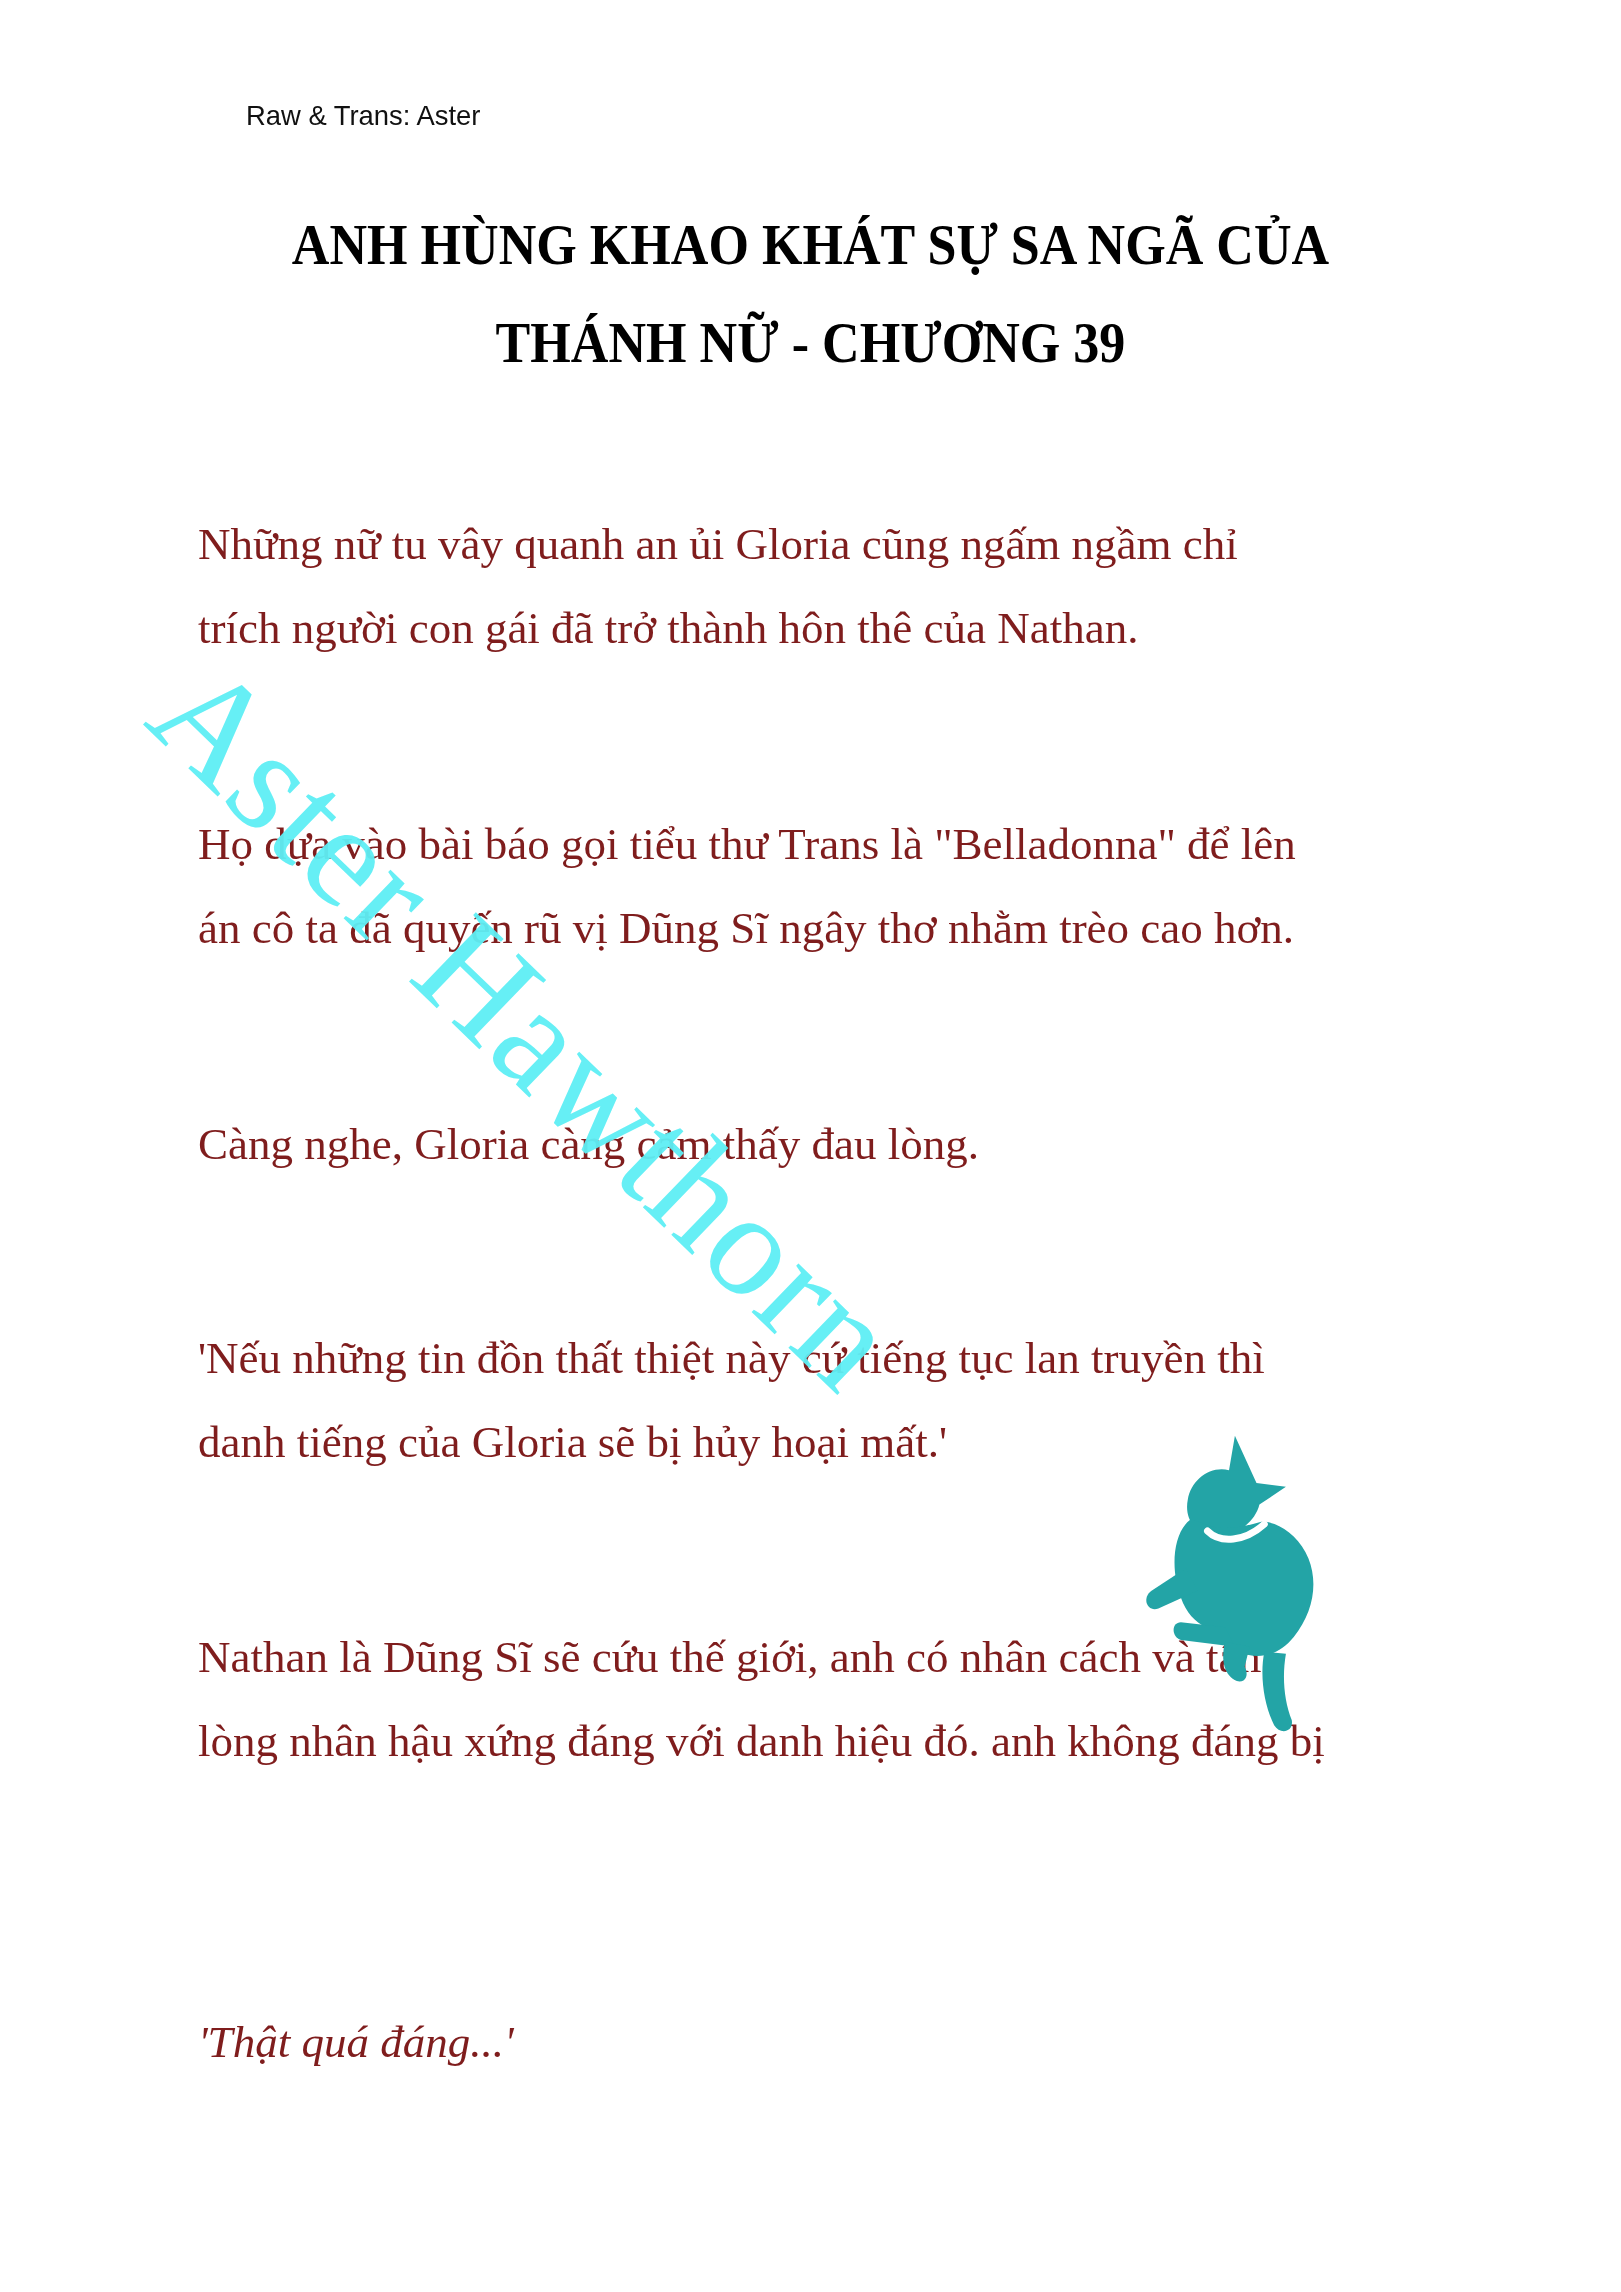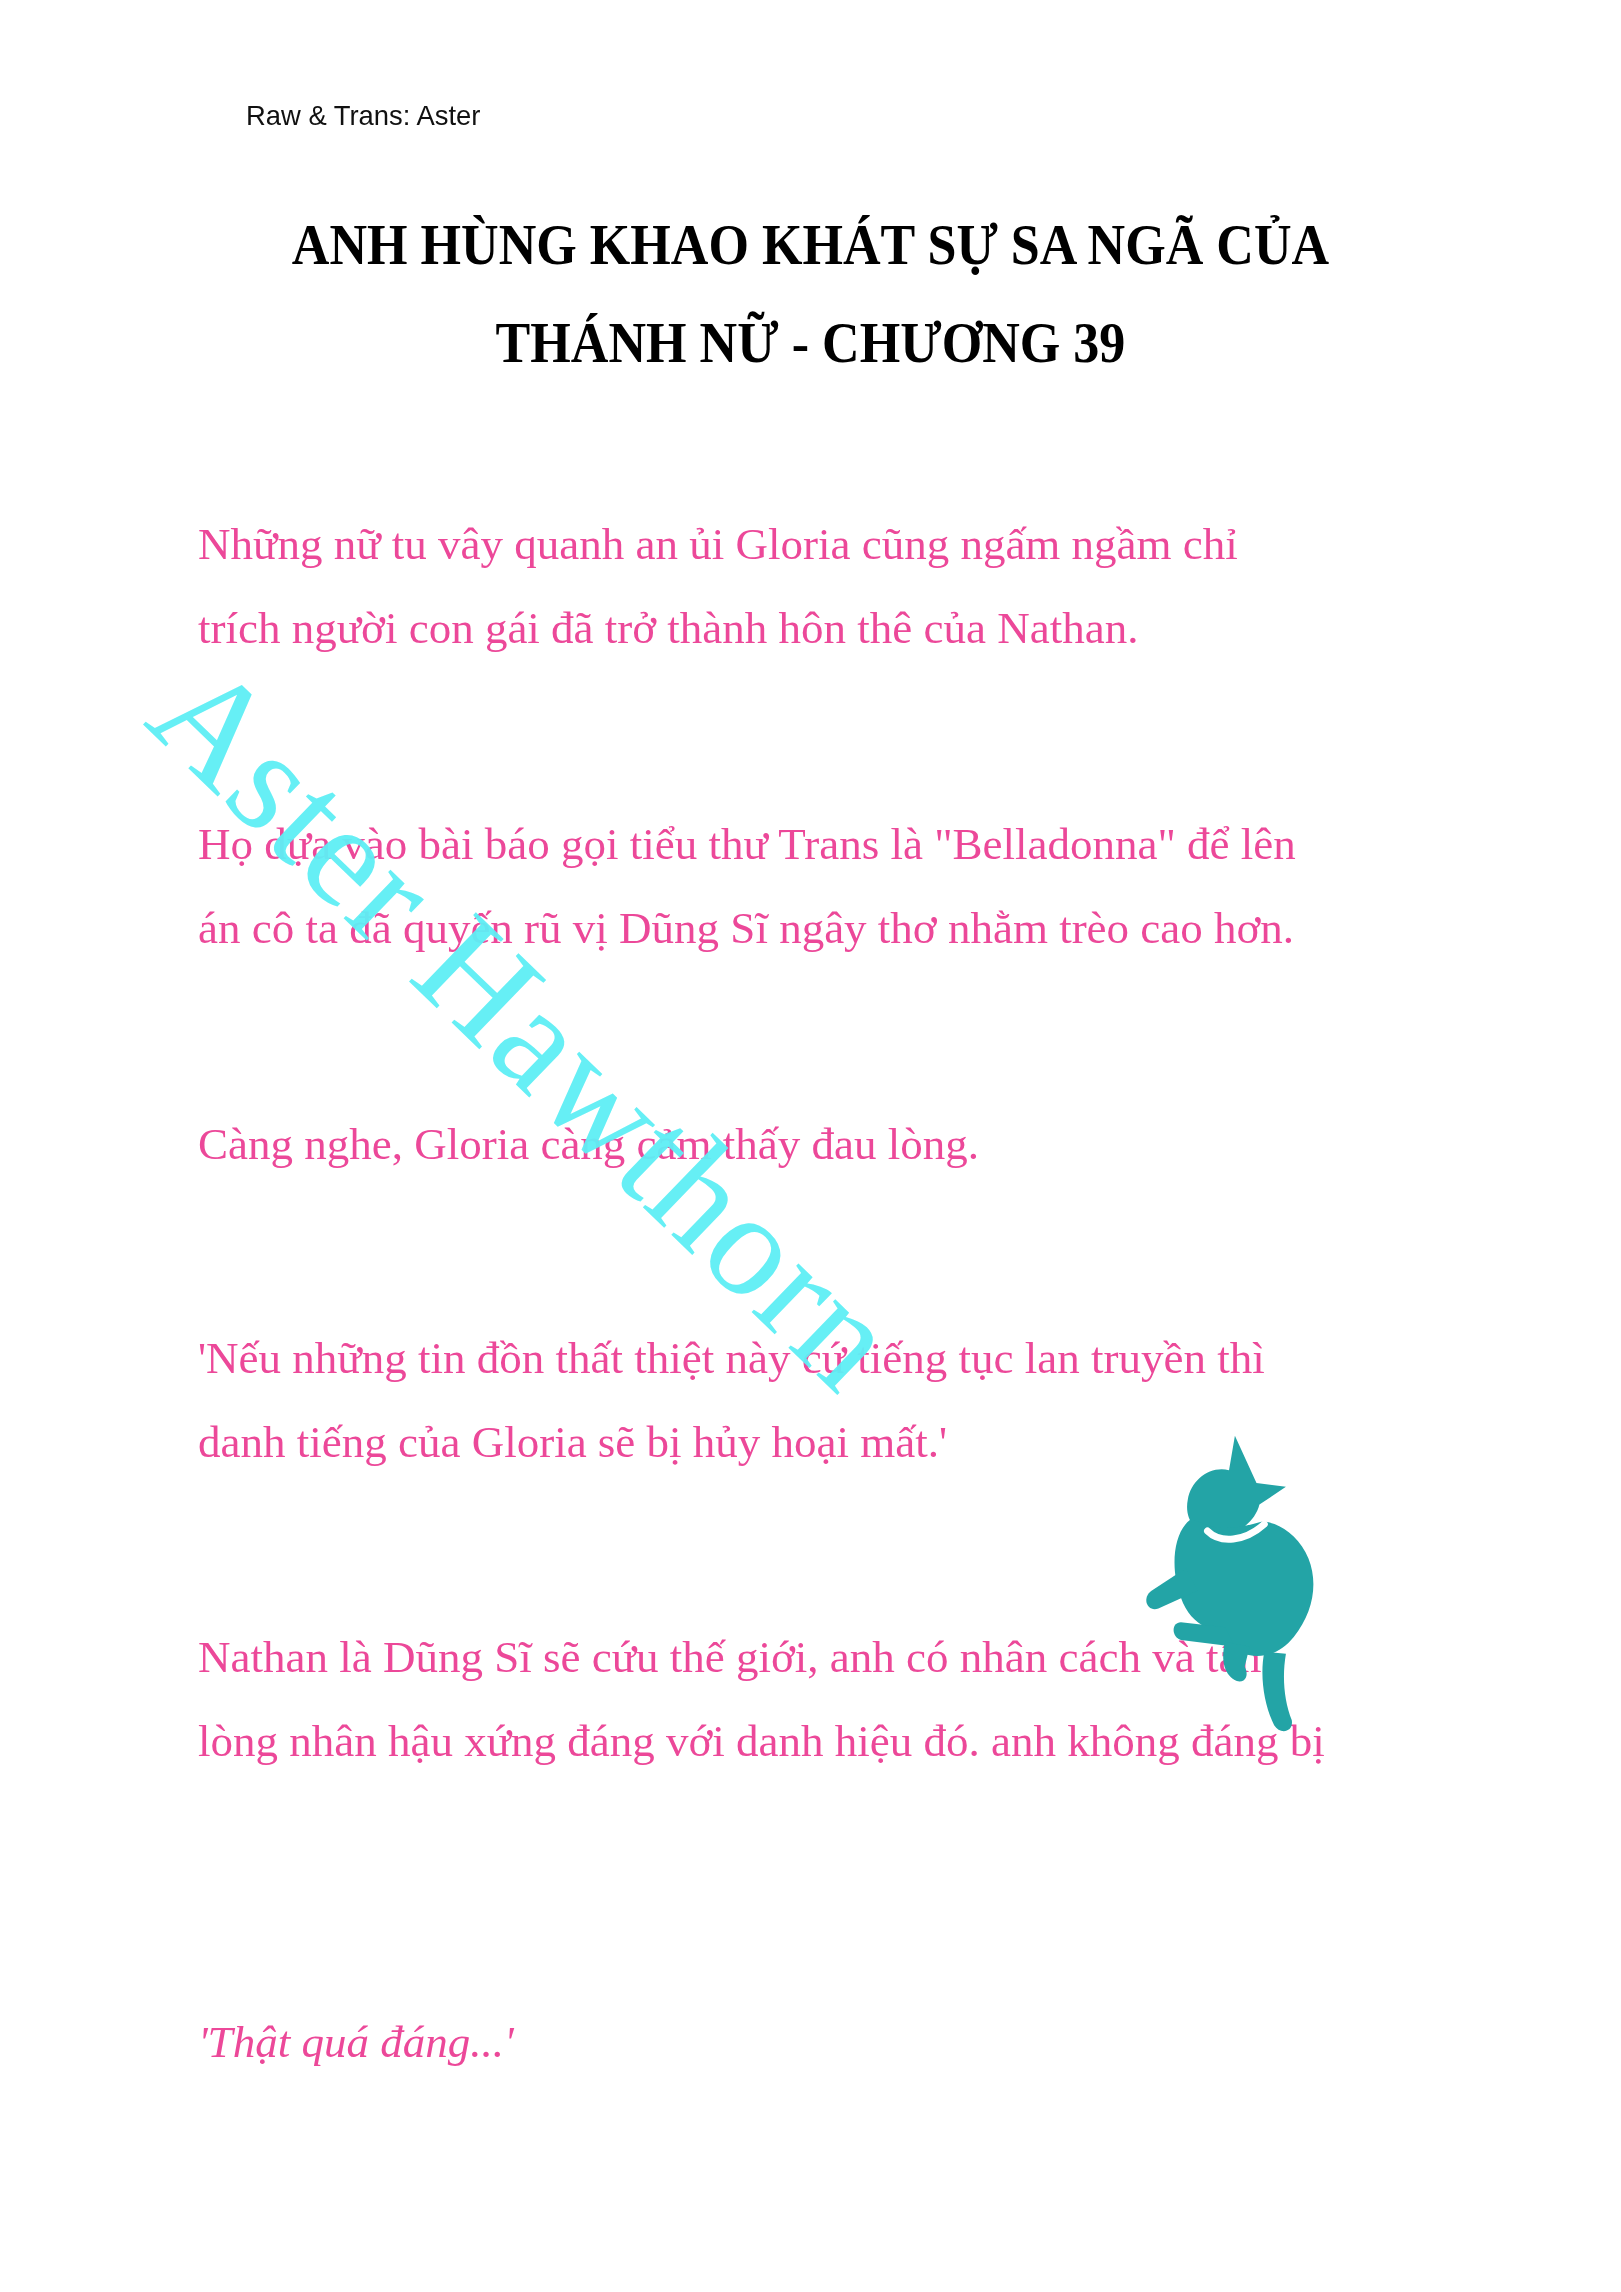--- a/index.html
+++ b/index.html
@@ -12,21 +12,21 @@
     .title {
       position: absolute; left: 0; width: 1621px; top: 196px;
       text-align: center;
       font-family: "Liberation Serif", serif; font-weight: bold;
       font-size: 56px; line-height: 98px; color: #000;
       transform: scaleX(0.93); transform-origin: center top;
     }
     .para {
       position: absolute; left: 198px; width: 1274px;
       font-family: "Liberation Serif", serif; font-size: 45px;
-      line-height: 84px; color: #ec4899;
+      line-height: 84px; color: #7f1d1d;
     }
     .watermark {
       position: absolute; left: 235px; top: 627px;
       font-family: "Liberation Serif", serif; font-size: 147px;
       color: #5eeff5; white-space: nowrap;
       transform-origin: 0 0; transform: rotate(44deg);
       opacity: 0.95; pointer-events: none; z-index: 2;
       letter-spacing: 2px;
     }
     .cat { position: absolute; left: 1127px; top: 1426px; width: 206px; height: 314px; z-index: 3; }

